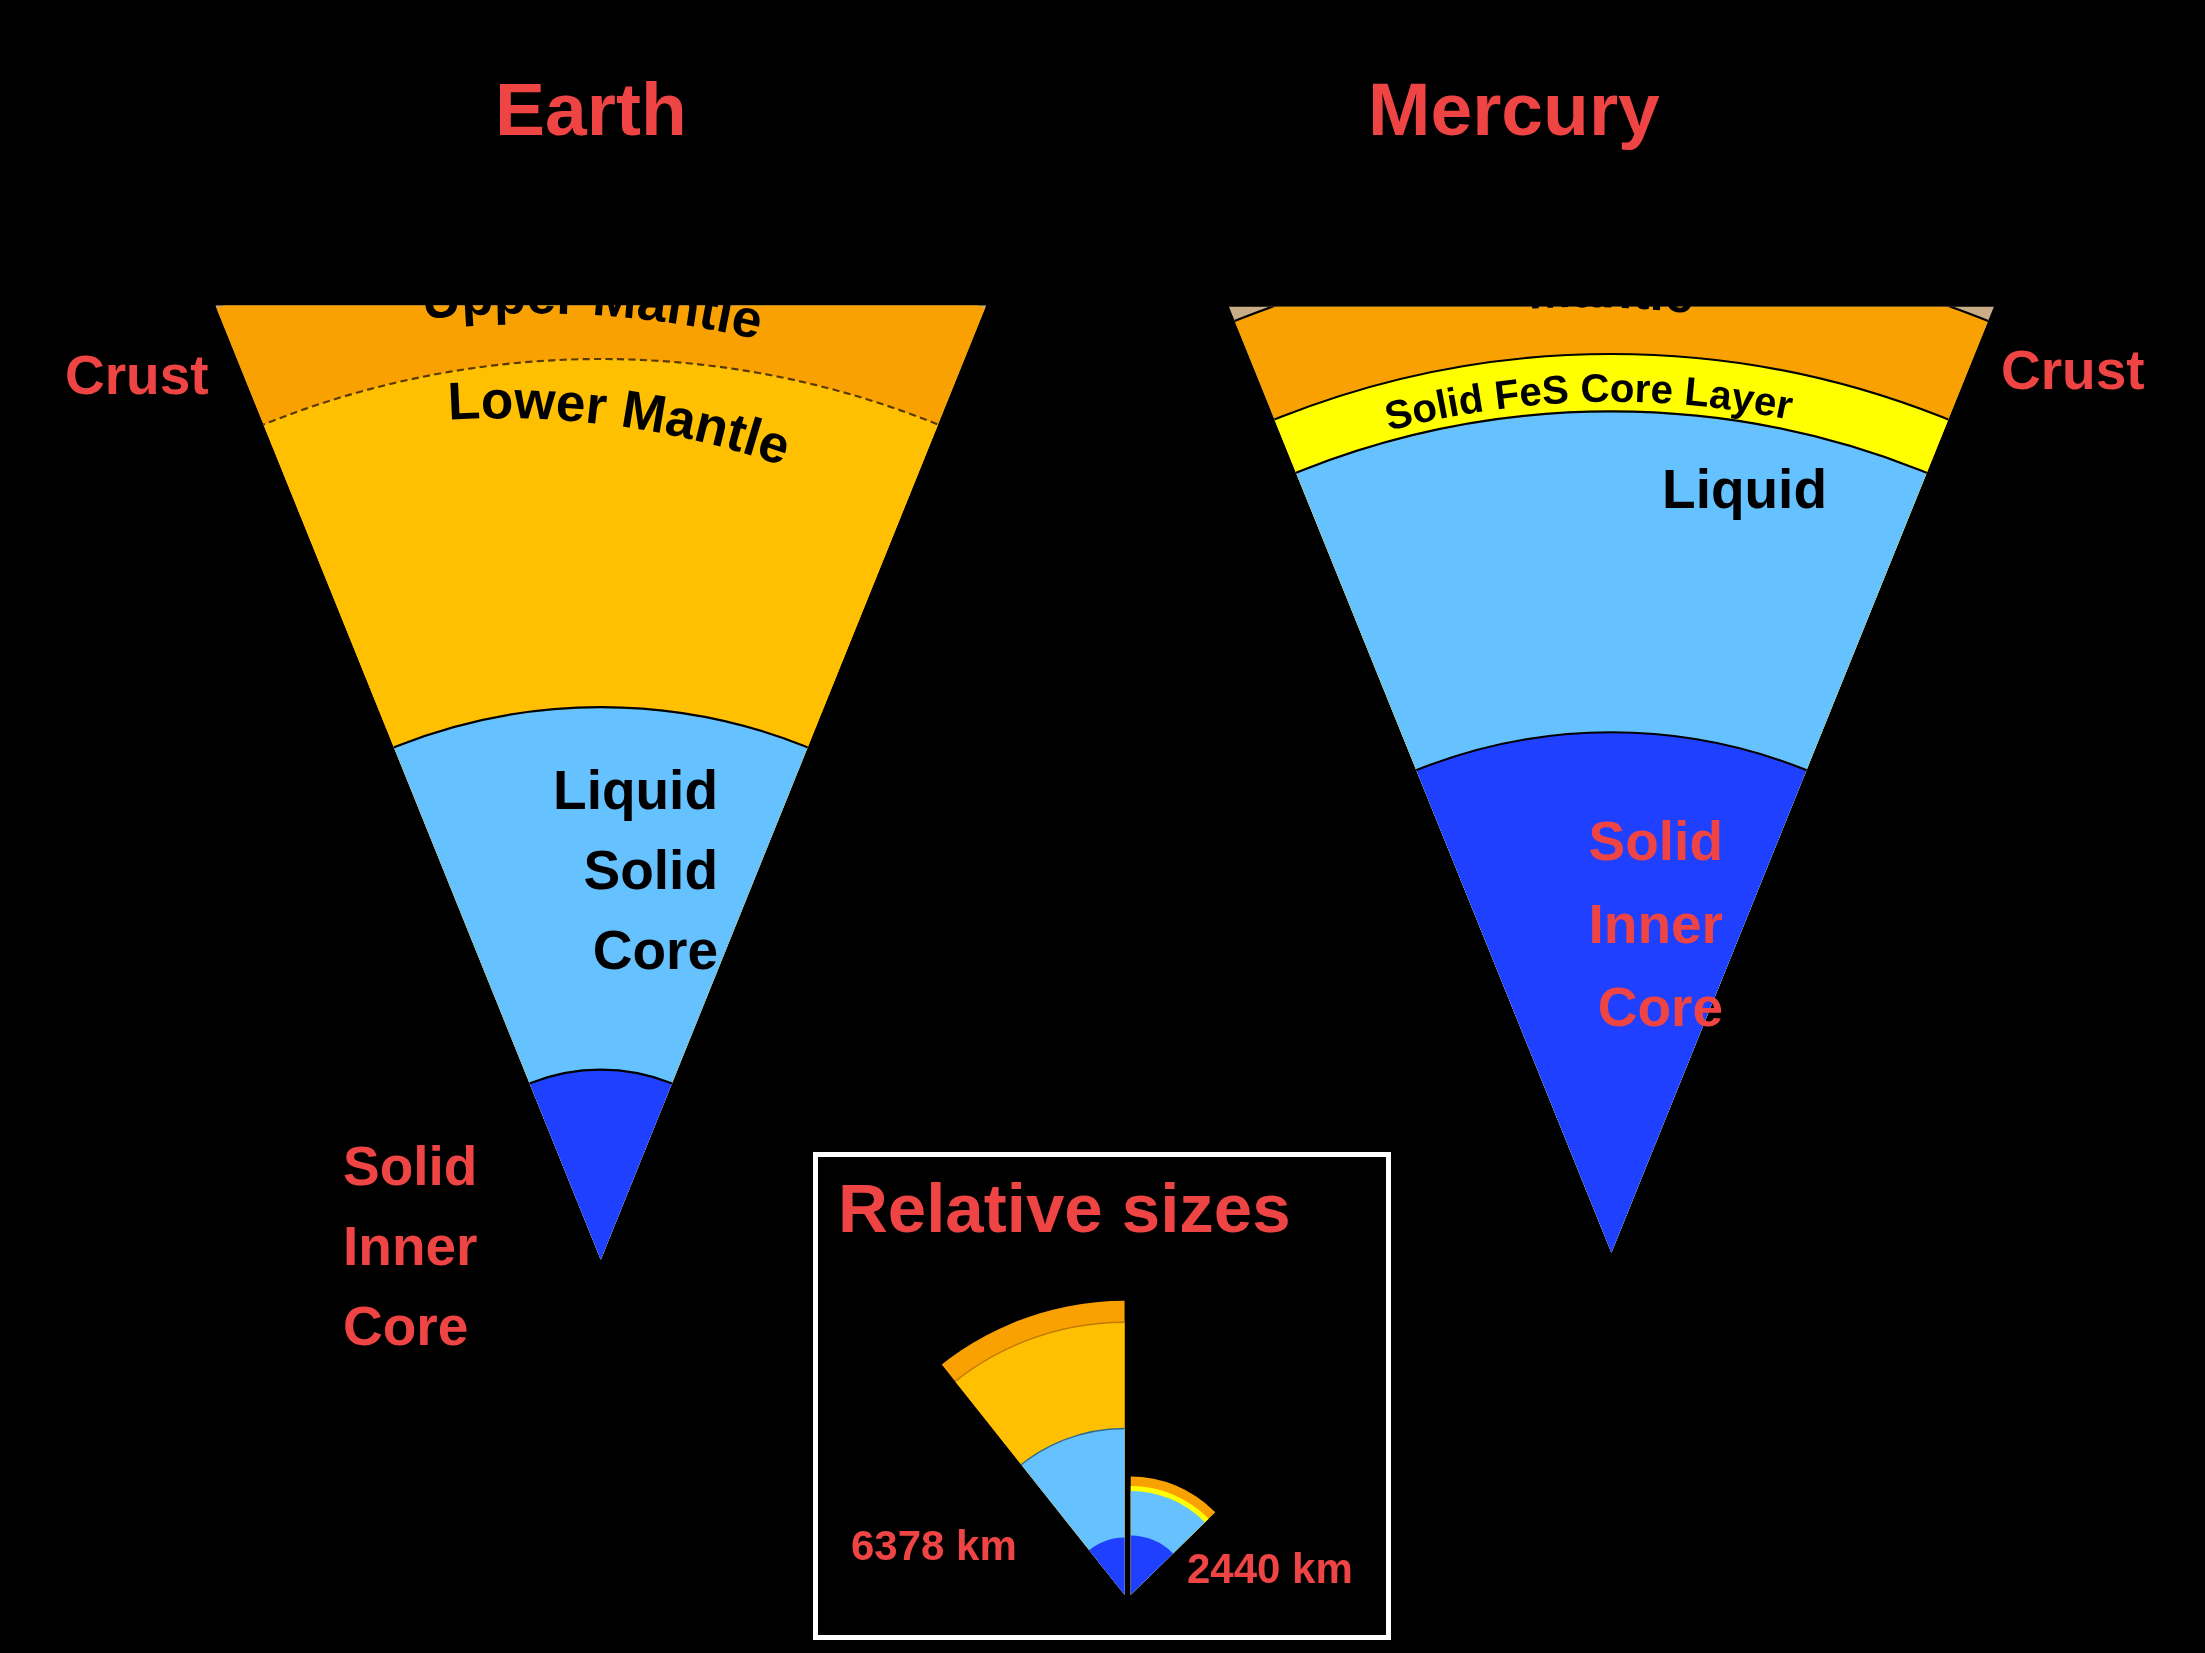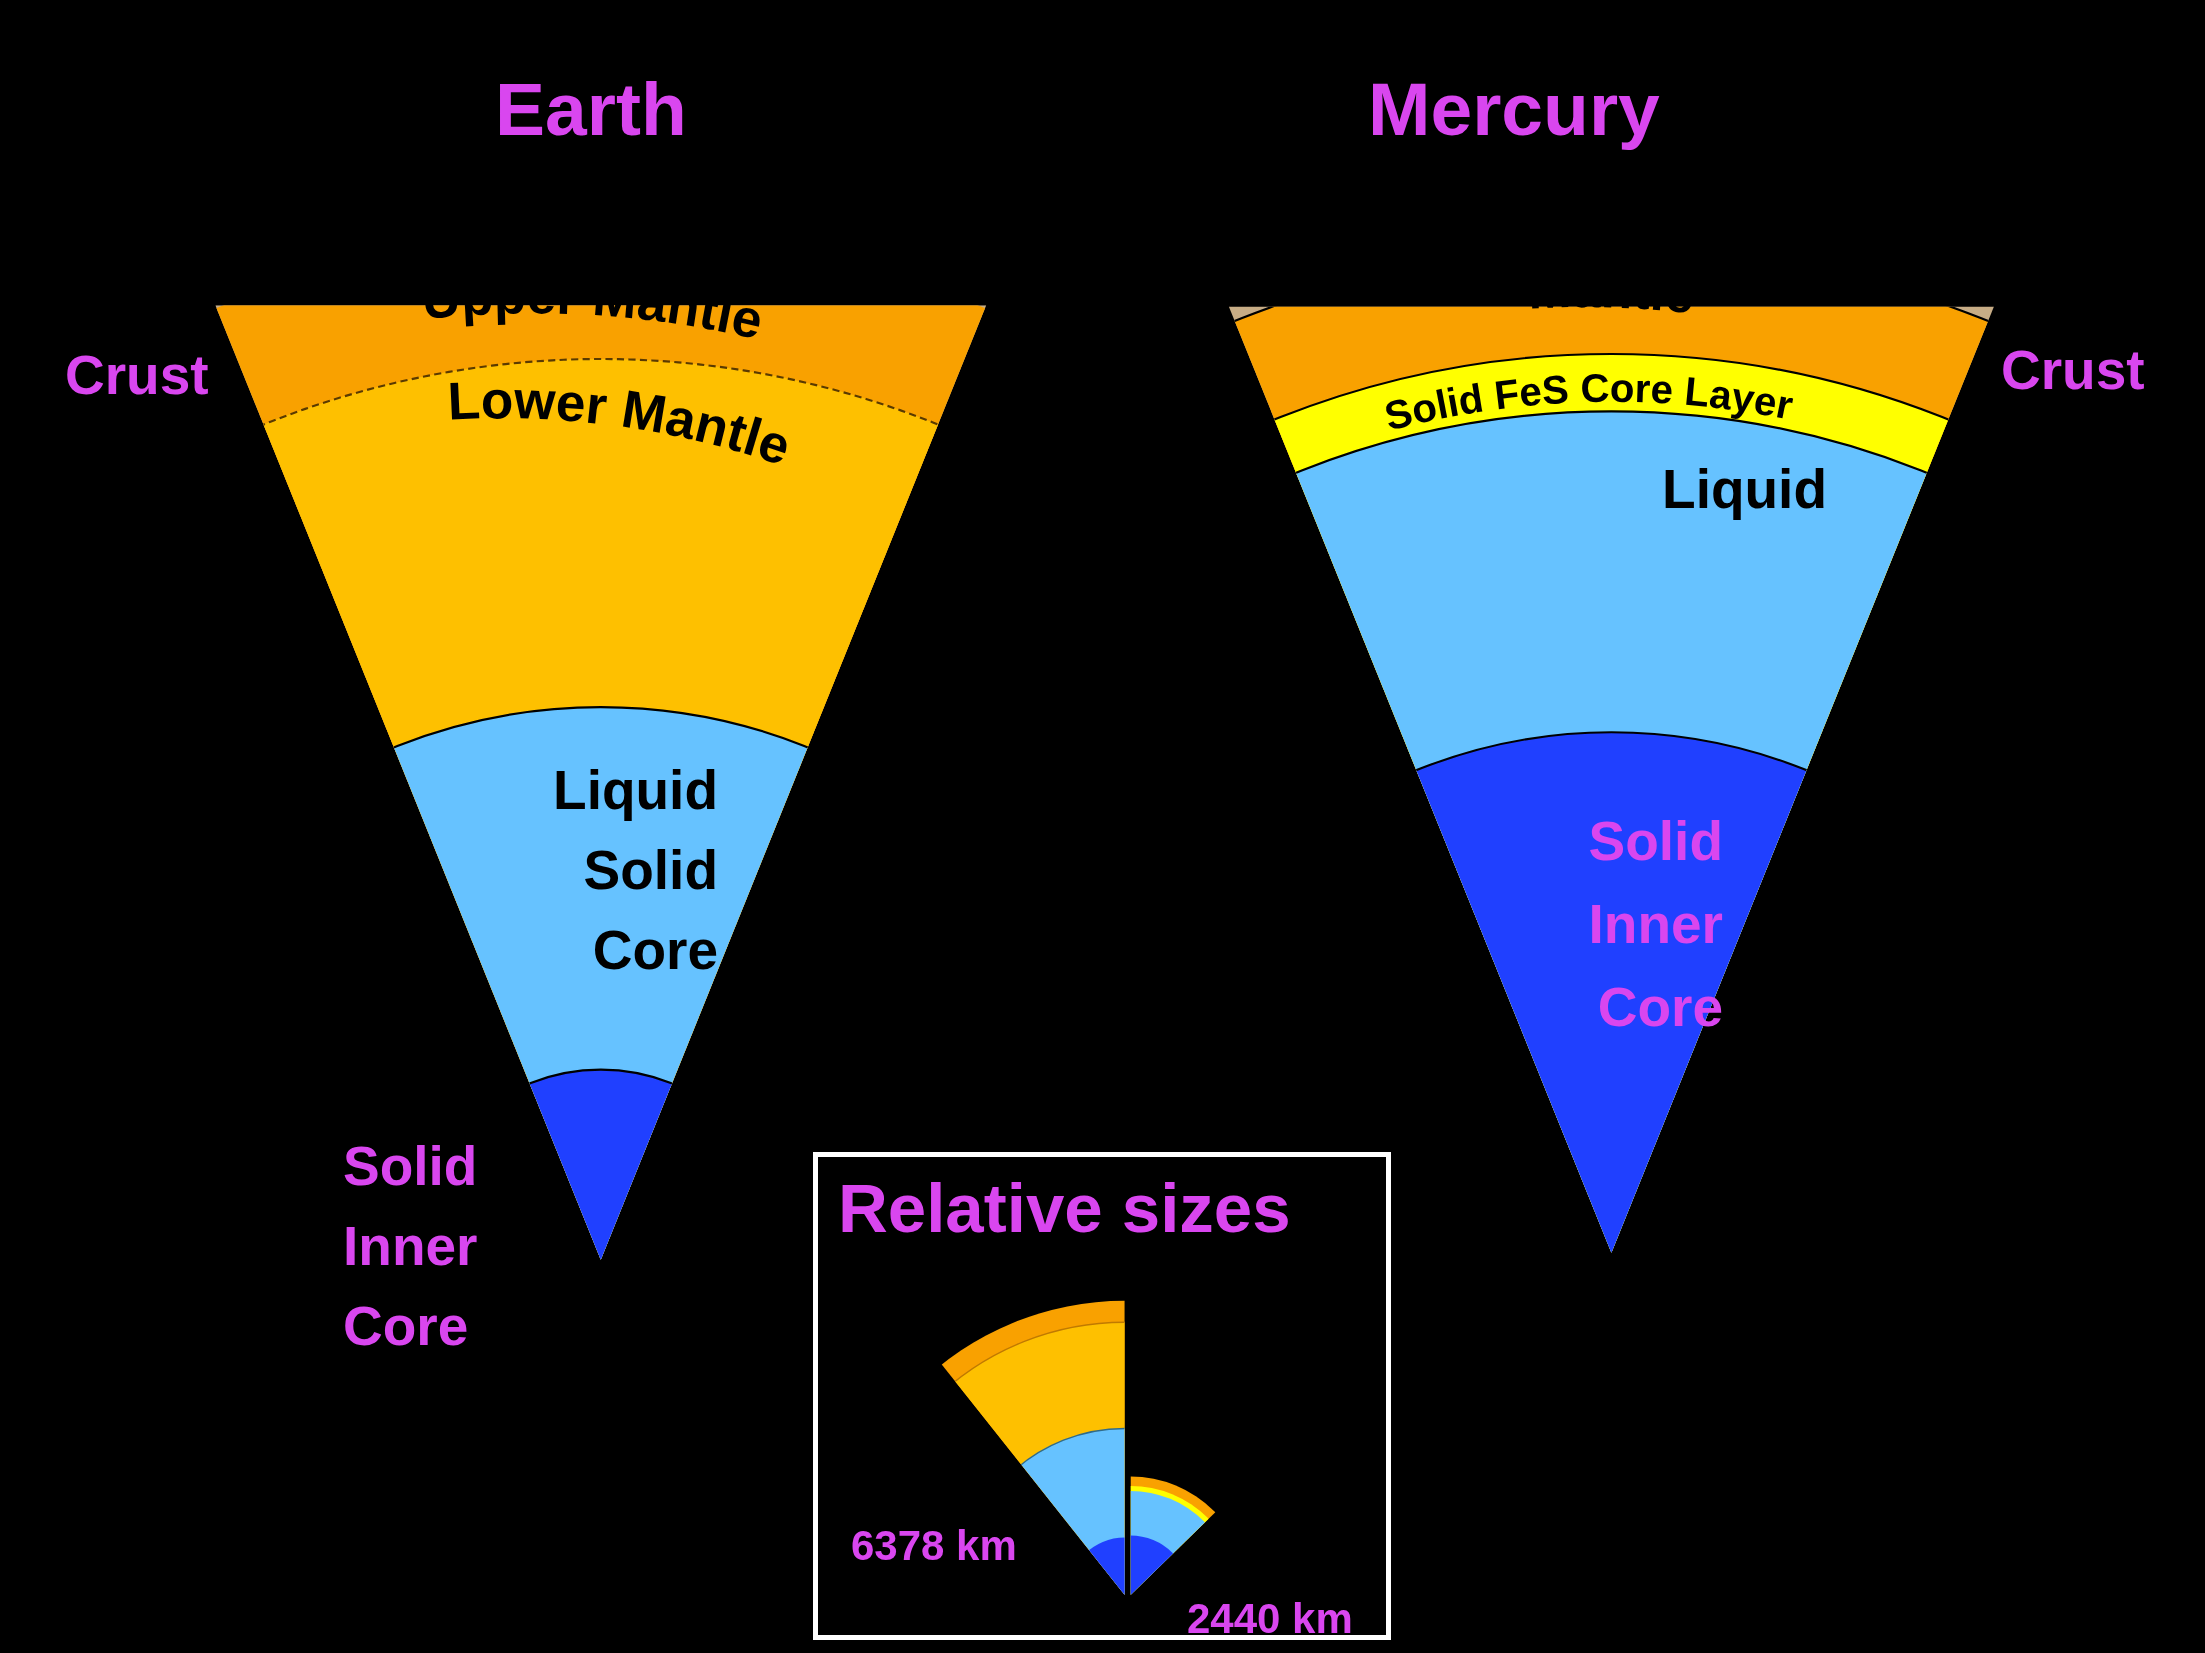--- a/index.html
+++ b/index.html
@@ -1,19 +1,19 @@
 <!DOCTYPE html>
 <html style="font-size:11.5px"><head>
 <meta charset="utf-8">
 <style>
   html, body { margin: 0; padding: 0; background: #000; }
   body { width: 2205px; height: 1654px; position: relative; overflow: hidden;
          font-family: "Liberation Sans", "DejaVu Sans", sans-serif; font-weight: bold; }
   svg { position: absolute; left: 0; top: 0; }
-  .lbl { position: absolute; color: #d946ef; font-weight: bold; line-height: 1.0; white-space: nowrap; }
+  .lbl { position: absolute; color: #ef4444; font-weight: bold; line-height: 1.0; white-space: nowrap; }
   .title { font-size: 75px; }
   .side { font-size: 55px; }
   .center { text-align: right; }
   .dark { color: #000; }
   .box { position: absolute; left: 813px; top: 1152px; width: 578px; height: 488px;
          border: 5.7px solid #fff; box-sizing: border-box; }
 </style>
 </head>
 <body>
 
@@ -109,14 +109,14 @@
 
 <div class="lbl side center" style="left:1493px; top:800px; width:230px; line-height:83px;">
   <div>Solid</div>
   <div>Inner</div>
   <div>Core</div>
 </div>
 
 <div class="box"></div>
 <div class="lbl" style="left:838px; top:1174px; font-size:69px;">Relative sizes</div>
 <div class="lbl" style="left:851px; top:1525px; font-size:42px;">6378 km</div>
-<div class="lbl" style="left:1187px; top:1598px; font-size:42px;">2440 km</div>
+<div class="lbl" style="left:1187px; top:1548px; font-size:42px;">2440 km</div>
 
 
 </body></html>

